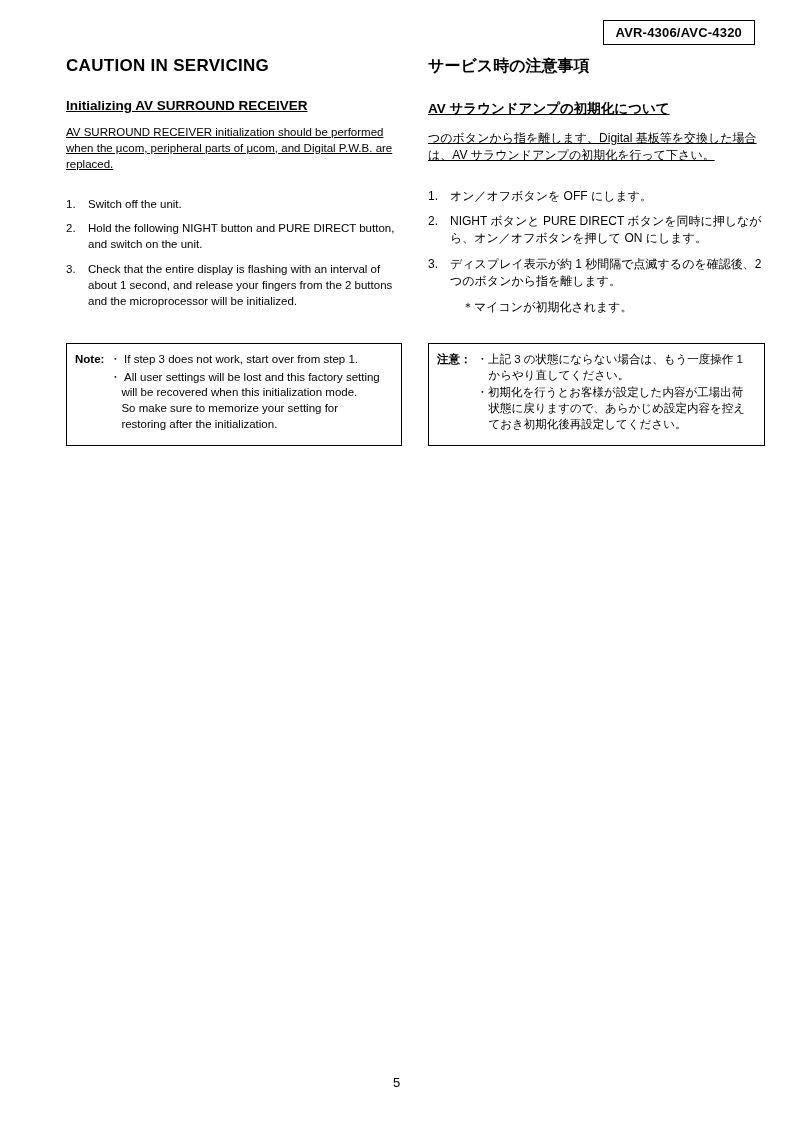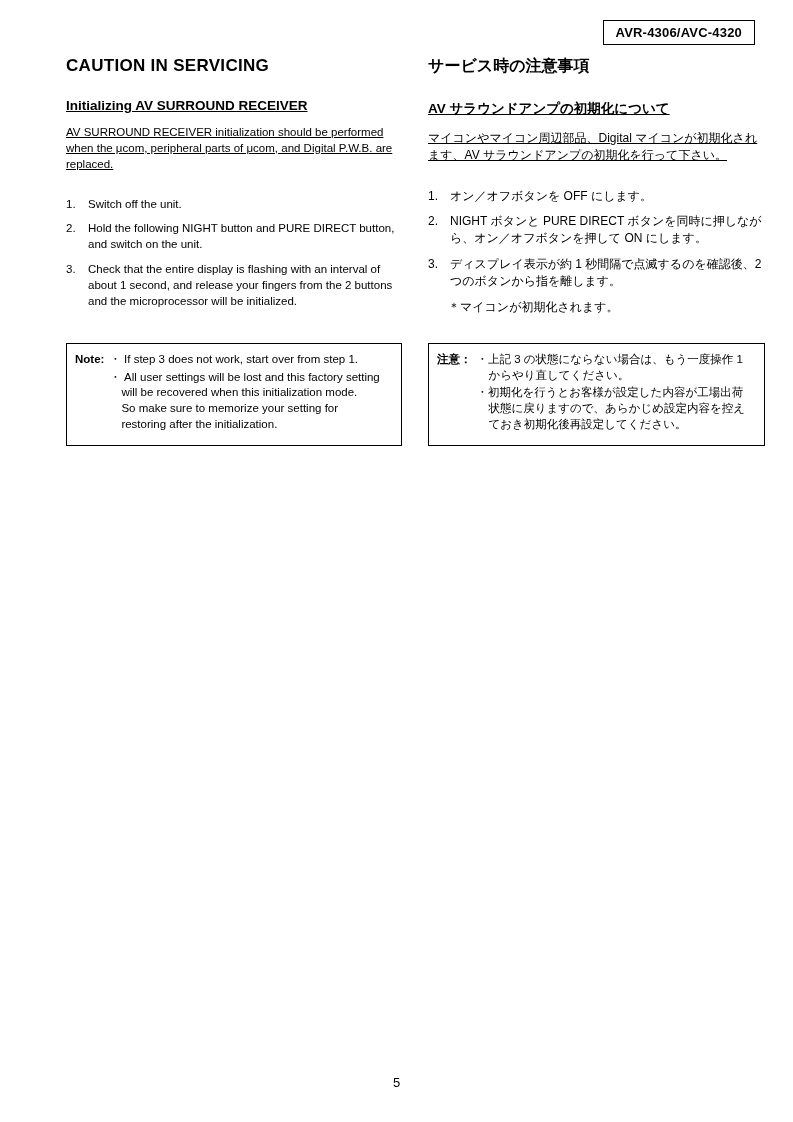--- a/index.html
+++ b/index.html
@@ -53,21 +53,21 @@
   .body-text {
     font-size: 11.5px;
     line-height: 1.38;
   }
   .ja .body-text { font-size: 12px; line-height: 1.4; }
   .intro { margin-bottom: 24px; text-decoration: underline; }
   .steps { }
   .step { display: flex; margin-bottom: 9px; }
   .step-num { flex: 0 0 22px; }
   .step-text { flex: 1; }
-  .sub-note { margin-left: 20px; margin-top: 4px; }
+  .sub-note { margin-left: 34px; margin-top: 4px; }
   .note-box {
     margin-top: 24px;
     border: 1px solid #000;
     padding: 8px 16px 10px 8px;
     display: flex;
     align-items: flex-start;
   }
   .note-label {
     flex: 0 0 auto;
     font-weight: bold;
@@ -118,21 +118,21 @@
         <div class="step">
           <span class="step-num">3.</span>
           <span class="step-text">Check that the entire display is flashing with an interval of about 1 second, and release your fingers from the 2 buttons and the microprocessor will be initialized.</span>
         </div>
       </div>
     </div>
 
     <div class="col ja">
       <div class="col-title-ja">サービス時の注意事項</div>
       <div class="col-subtitle">AV サラウンドアンプの初期化について</div>
-      <p class="body-text intro">マイコンやマイコン周辺部品、Digital マイコンが初期化されます、AV サラウンドアンプの初期化を行って下さい。</p>
+      <p class="body-text intro">つのボタンから指を離します、Digital 基板等を交換した場合は、AV サラウンドアンプの初期化を行って下さい。</p>
 
       <div class="steps body-text">
         <div class="step">
           <span class="step-num">1.</span>
           <span class="step-text">オン／オフボタンを OFF にします。</span>
         </div>
         <div class="step">
           <span class="step-num">2.</span>
           <span class="step-text">NIGHT ボタンと PURE DIRECT ボタンを同時に押しながら、オン／オフボタンを押して ON にします。</span>
         </div>

